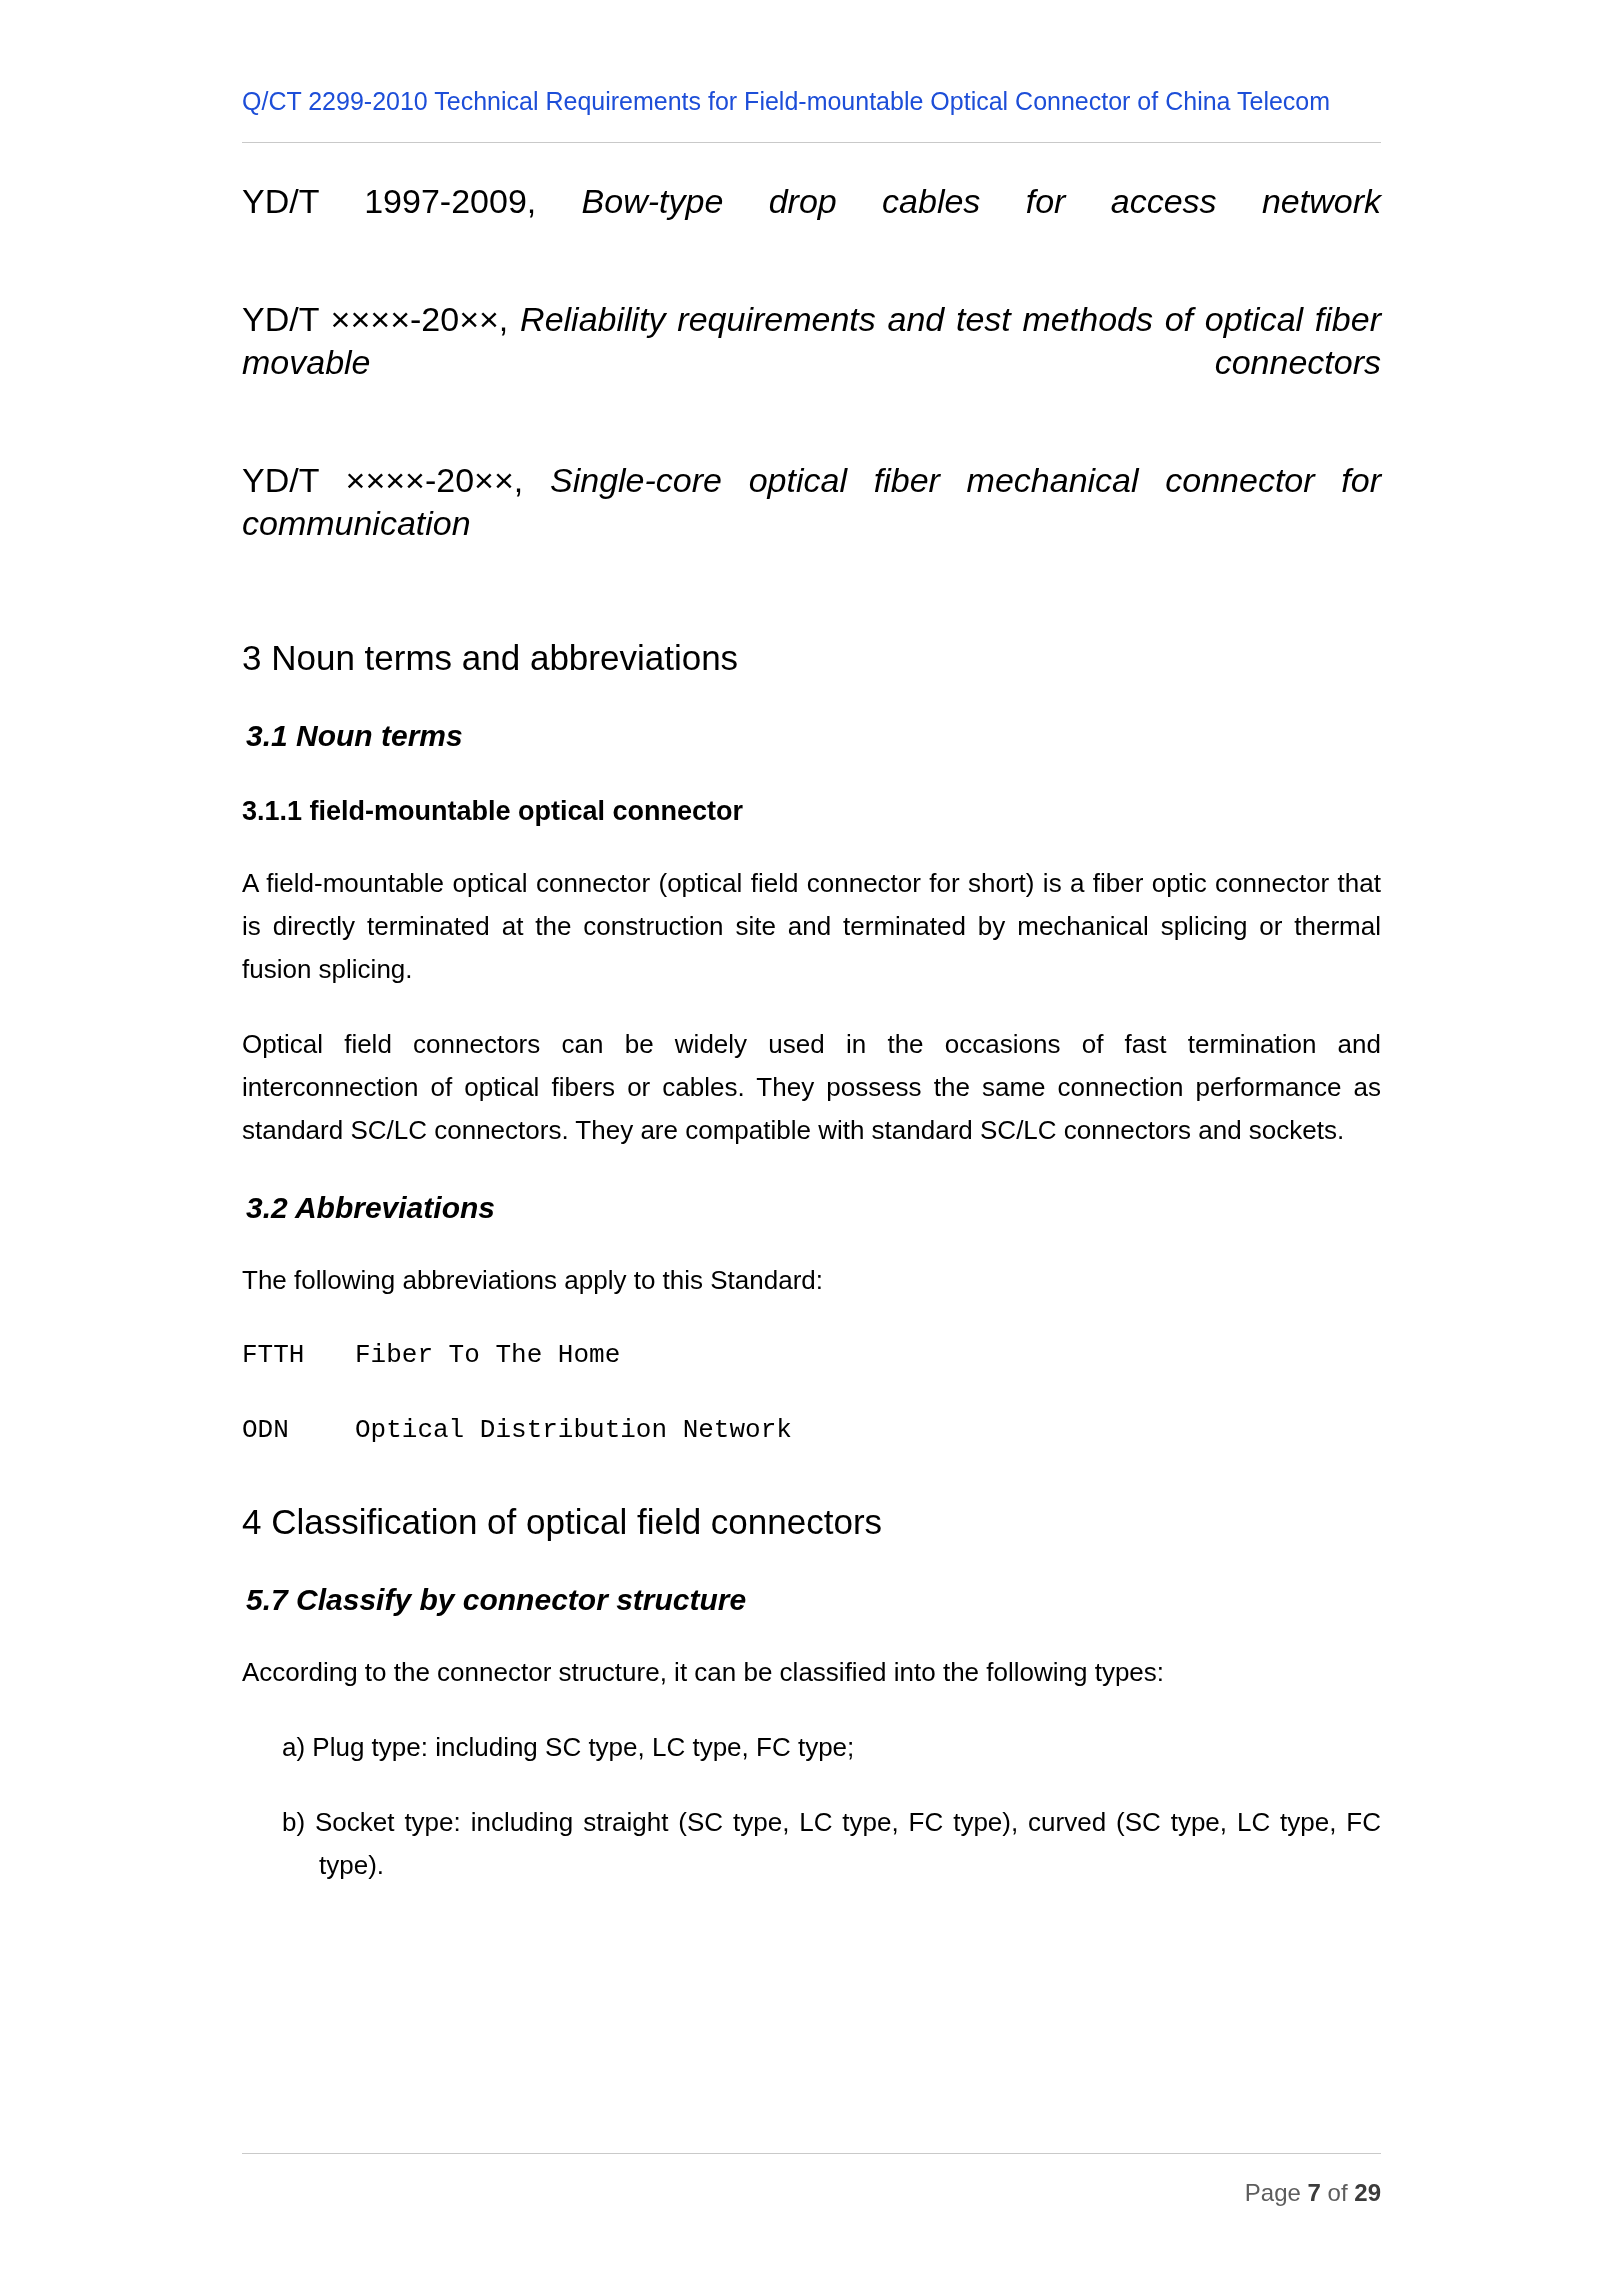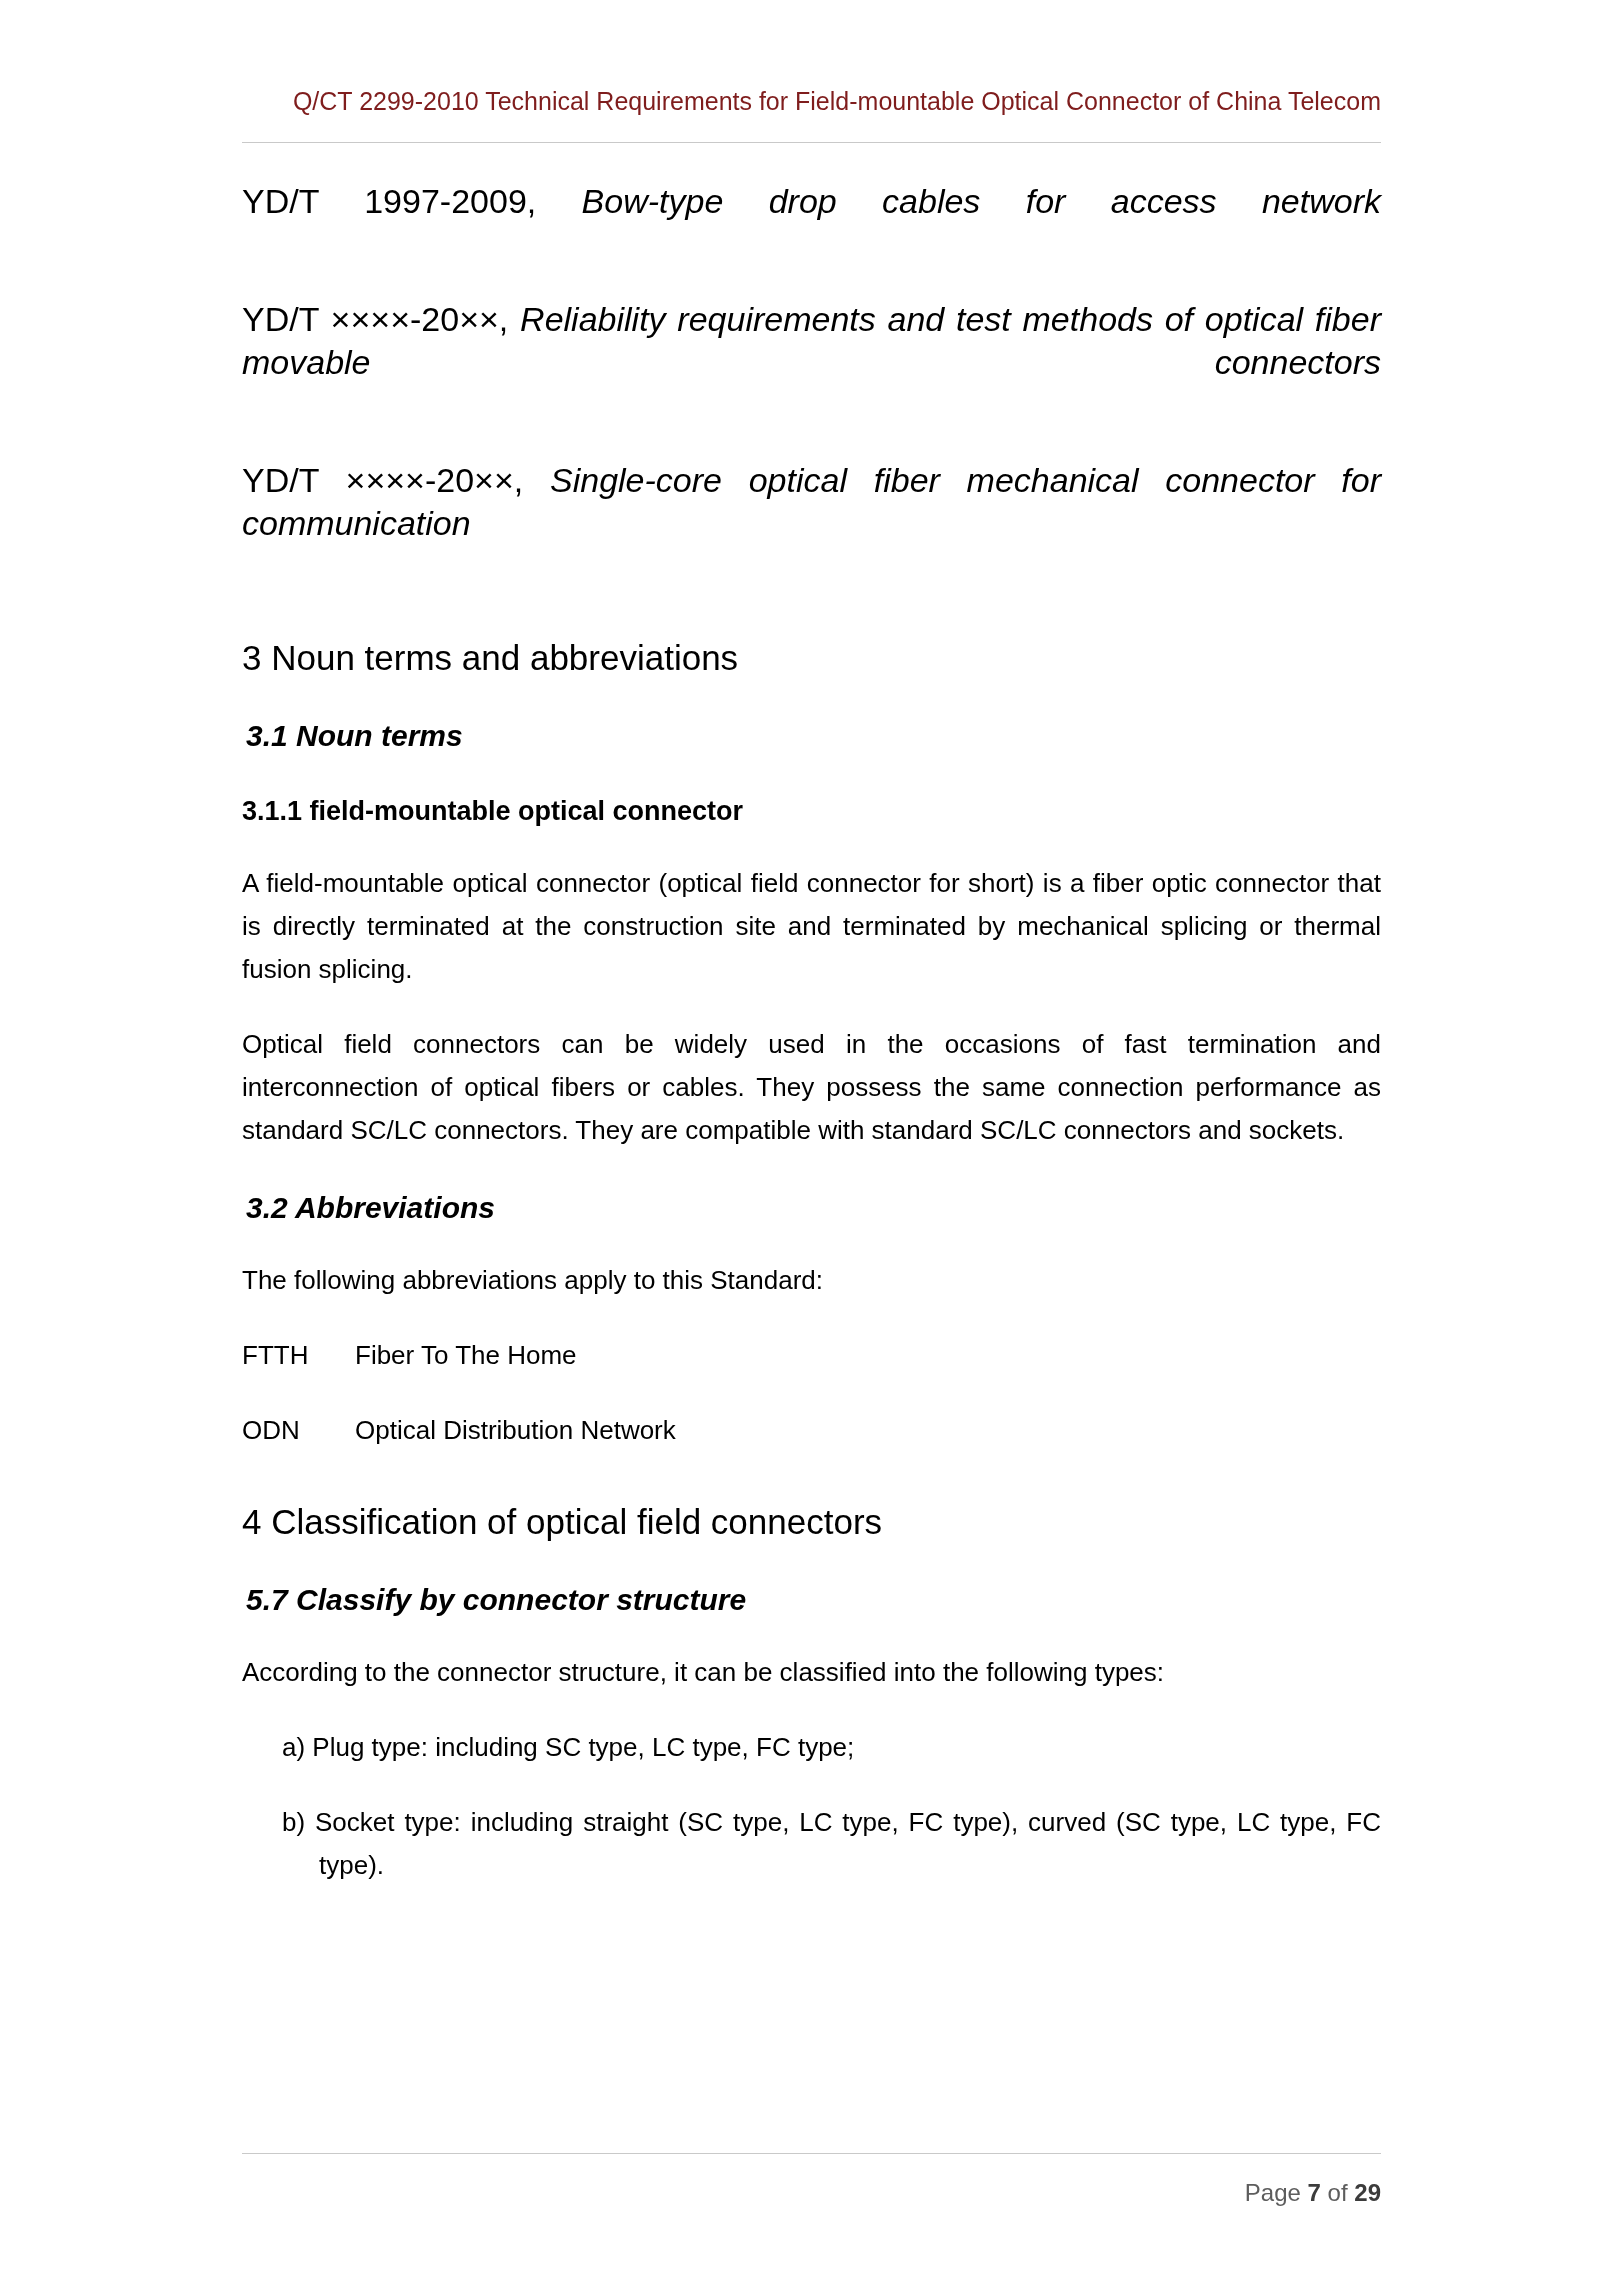--- a/index.html
+++ b/index.html
@@ -16,22 +16,22 @@
   .page {
     position: relative;
     width: 1623px;
     height: 2295px;
     box-sizing: border-box;
     padding: 0;
     background: #ffffff;
   }
   .header {
     padding: 82px 242px 0 242px;
-    text-align: right;
-    color: #7f1d1d;
+    text-align: left;
+    color: #1d4ed8;
     font-size: 25px;
     line-height: 38px;
   }
   .header-rule {
     margin: 22px 242px 0 242px;
     border-bottom: 0.8px solid #c9c9c9;
   }
   .content {
     padding: 0 242px;
     margin-top: 37px;
@@ -76,20 +76,21 @@
   h3.subsub {
     font-size: 27px;
     font-weight: bold;
     margin: 37px 0 32px 0;
     line-height: 38px;
   }
   p.abbr {
     font-size: 26px;
     line-height: 43px;
     margin: 0 0 32px 0;
+    font-family: Liberation Mono, monospace;
   }
   p.abbr .term {
     display: inline-block;
     width: 113px;
   }
   ul.list {
     list-style: none;
     margin: 0;
     padding: 0 0 0 40px;
   }

